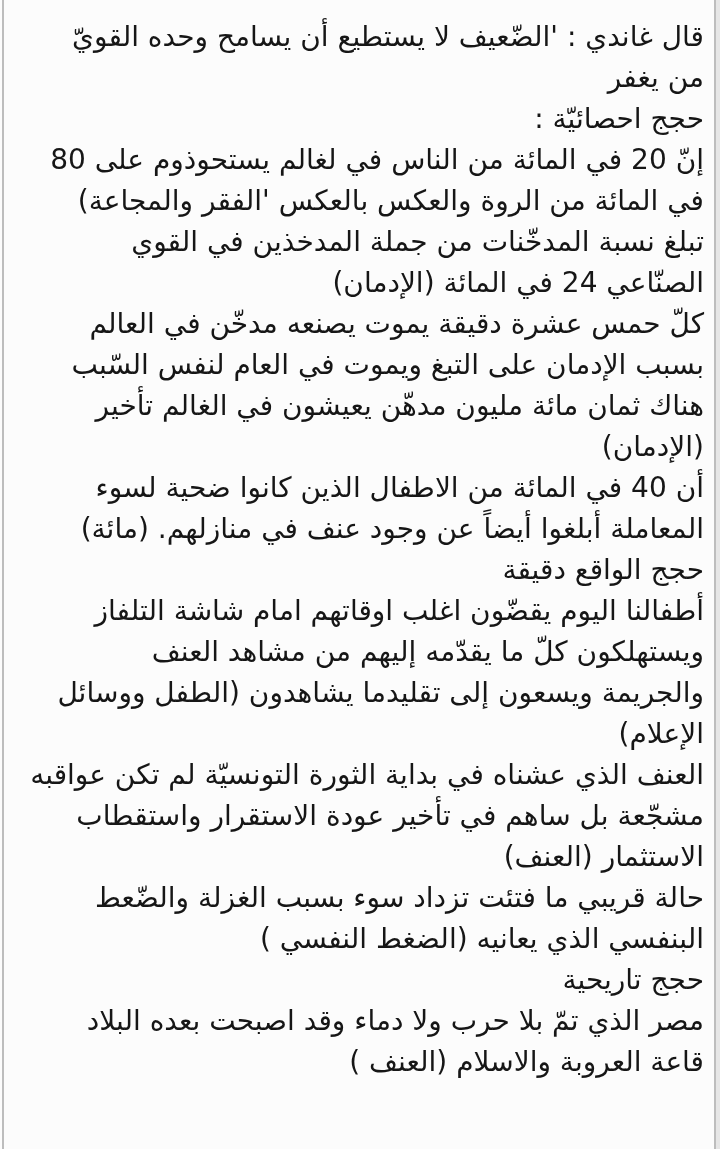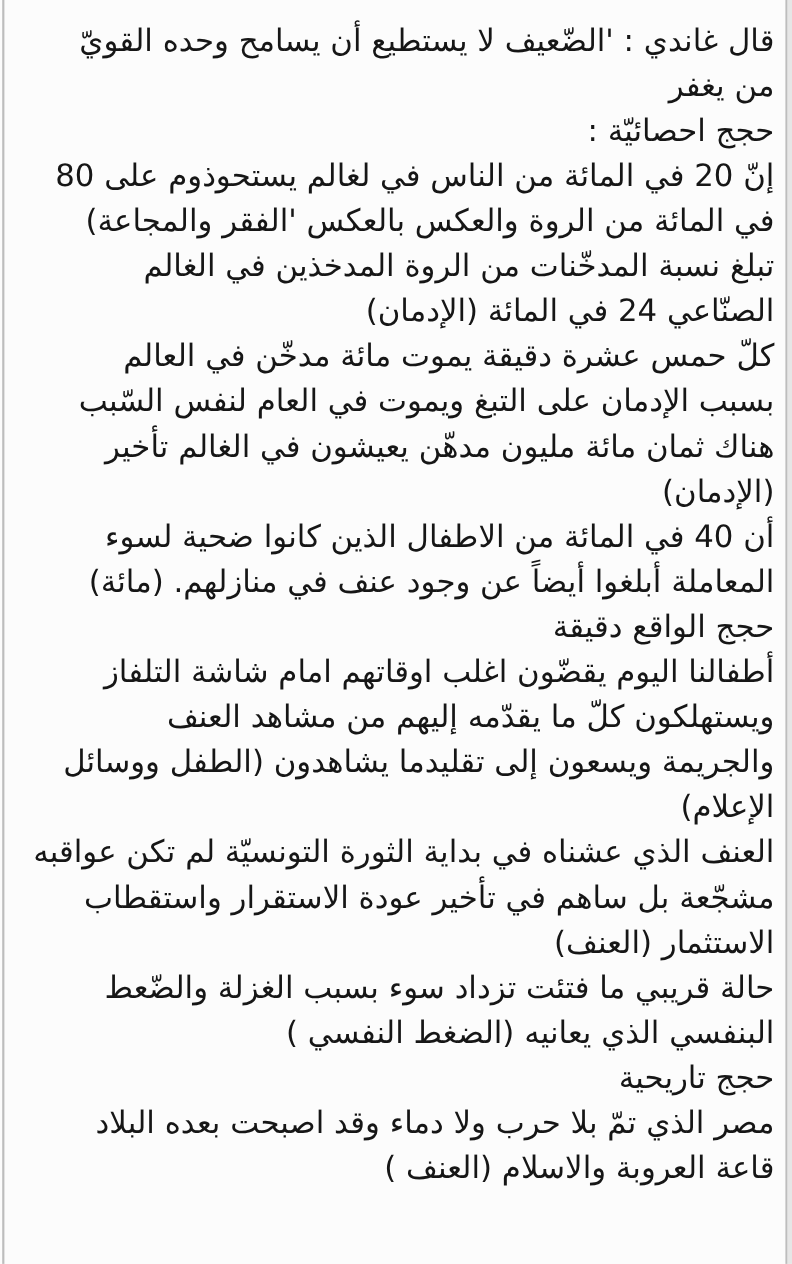--- a/index.html
+++ b/index.html
@@ -69,23 +69,23 @@
 <div class="page">
   <div class="edge-left"></div>
   <div class="edge-right"></div>
   <div class="edge-right-strip"></div>
   <div class="text-block">
       <div class="line">قال غاندي : 'الضّعيف لا يستطيع أن يسامح وحده القويّ</div>
       <div class="line">من يغفر</div>
       <div class="line">حجج احصائيّة :</div>
       <div class="line">إنّ 20 في المائة من الناس في لغالم يستحوذوم على 80</div>
       <div class="line">في المائة من الروة والعكس بالعكس 'الفقر والمجاعة)</div>
-      <div class="line">تبلغ نسبة المدخّنات من الروة المدخذين في الغالم</div>
+      <div class="line">تبلغ نسبة المدخّنات من جملة المدخذين في القوي</div>
       <div class="line">الصنّاعي 24 في المائة (الإدمان)</div>
-      <div class="line">كلّ حمس عشرة دقيقة يموت مائة مدخّن في العالم</div>
+      <div class="line">كلّ حمس عشرة دقيقة يموت يصنعه مدخّن في العالم</div>
       <div class="line">بسبب الإدمان على التبغ ويموت في العام لنفس السّبب</div>
       <div class="line">هناك ثمان مائة مليون مدهّن يعيشون في الغالم تأخير</div>
       <div class="line">(الإدمان)</div>
       <div class="line">أن 40 في المائة من الاطفال الذين كانوا ضحية لسوء</div>
       <div class="line">المعاملة أبلغوا أيضاً عن وجود عنف في منازلهم. (مائة)</div>
       <div class="line">حجج الواقع دقيقة</div>
       <div class="line">أطفالنا اليوم يقضّون اغلب اوقاتهم امام شاشة التلفاز</div>
       <div class="line">ويستهلكون كلّ ما يقدّمه إليهم من مشاهد العنف</div>
       <div class="line">والجريمة ويسعون إلى تقليدما يشاهدون (الطفل ووسائل</div>
       <div class="line">الإعلام)</div>

